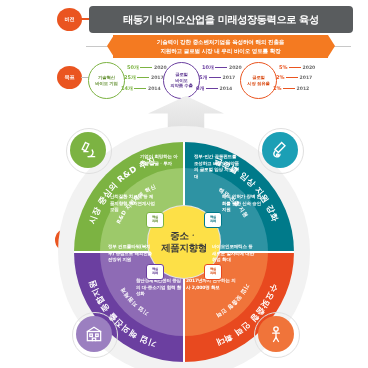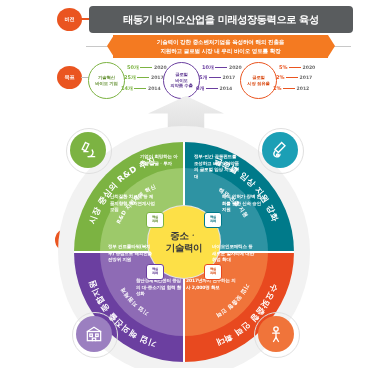--- a/index.html
+++ b/index.html
@@ -297,21 +297,21 @@
   <div id="donut-wrap">
 
     <div class="ring" id="halo"></div>
     <div class="ring" id="ring-outer"></div>
     <div class="ring" id="ring-inner"></div>
     <div class="sep" id="sep-v"></div>
     <div class="sep" id="sep-h"></div>
     <div class="ring" id="hub">
       <div id="hub-label">
         <div>중소ㆍ</div>
-        <div>기술력이</div>
+        <div>제품지향형</div>
       </div>
     </div>
 
     <svg class="arc-svg" viewBox="0 0 264 252">
       <defs>
         <path id="p-green" d="M 38,126 A 94,94 0 0 1 132,32"></path>
         <path id="p-teal" d="M 132,32 A 94,94 0 0 1 226,126"></path>
         <path id="p-orange" d="M 226,126 A 94,94 0 0 1 132,220"></path>
         <path id="p-purple" d="M 132,220 A 94,94 0 0 1 38,126"></path>
         <path id="p-mgreen" d="M 62,126 A 70,70 0 0 1 132,56"></path>

